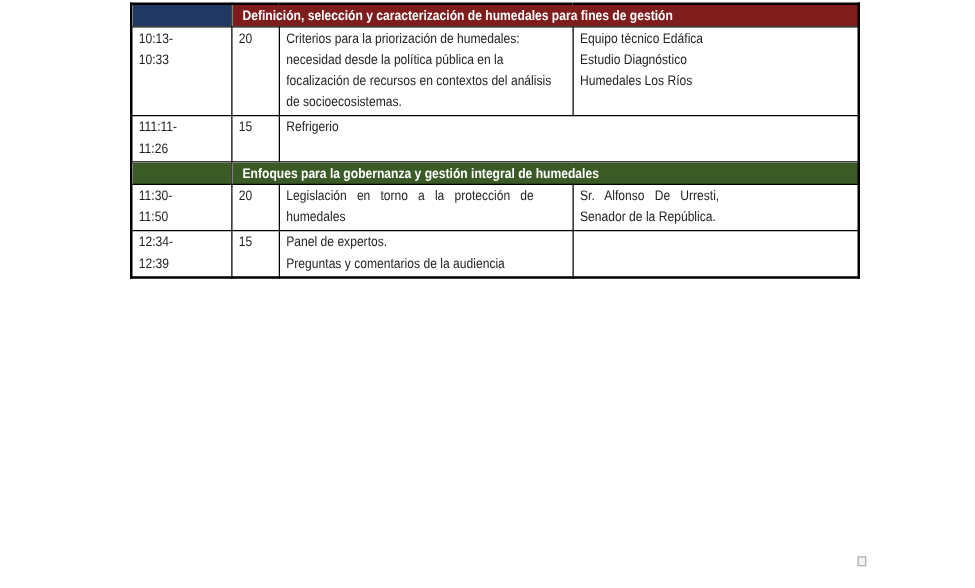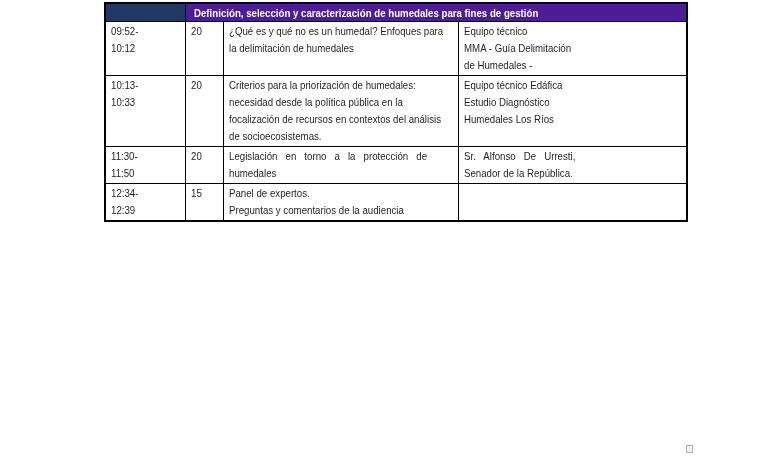--- a/index.html
+++ b/index.html
@@ -72,60 +72,60 @@
   <table class="agenda">
     <colgroup>
       <col style="width:80px">
       <col style="width:38px">
       <col style="width:235px">
       <col style="width:229px">
     </colgroup>
     <tbody id="agenda-body">
         <tr class="section-row">
           <td class="" style="background: rgb(31, 56, 100);"></td>
-          <td class="" colspan="3" style="background: #4c1d95;">
+          <td class="" colspan="3" style="background: #7f1d1d;">
             <div class="fit">Definición, selección y caracterización de humedales para fines de gestión</div>
-          </td>
-        </tr>
-        <tr>
-          <td class="col-time">
-            <div class="fit">09:52-
-10:12</div>
-          </td>
-          <td class="col-dur">
-            <div class="fit">20</div>
-          </td>
-          <td class="col-desc">
-            <div class="fit">¿Qué es y qué no es un humedal? Enfoques para
-la delimitación de humedales</div>
-          </td>
-          <td class="col-resp">
-            <div class="fit">Equipo técnico
-MMA - Guía Delimitación
-de Humedales -</div>
           </td>
         </tr>
         <tr>
           <td class="col-time">
             <div class="fit">10:13-
 10:33</div>
           </td>
           <td class="col-dur">
             <div class="fit">20</div>
           </td>
           <td class="col-desc">
             <div class="fit">Criterios para la priorización de humedales:
 necesidad desde la política pública en la
 focalización de recursos en contextos del análisis
 de socioecosistemas.</div>
           </td>
           <td class="col-resp">
             <div class="fit">Equipo técnico Edáfica
 Estudio Diagnóstico
 Humedales Los Ríos</div>
+          </td>
+        </tr>
+        <tr>
+          <td class="col-time">
+            <div class="fit">111:11-
+11:26</div>
+          </td>
+          <td class="col-dur">
+            <div class="fit">15</div>
+          </td>
+          <td class="col-desc" colspan="2">
+            <div class="fit">Refrigerio</div>
+          </td>
+        </tr>
+        <tr class="section-row">
+          <td class="" style="background: rgb(58, 90, 38);"></td>
+          <td class="" colspan="3" style="background: rgb(58, 90, 38);">
+            <div class="fit">Enfoques para la gobernanza y gestión integral de humedales</div>
           </td>
         </tr>
         <tr>
           <td class="col-time">
             <div class="fit">11:30-
 11:50</div>
           </td>
           <td class="col-dur">
             <div class="fit">20</div>
           </td>

